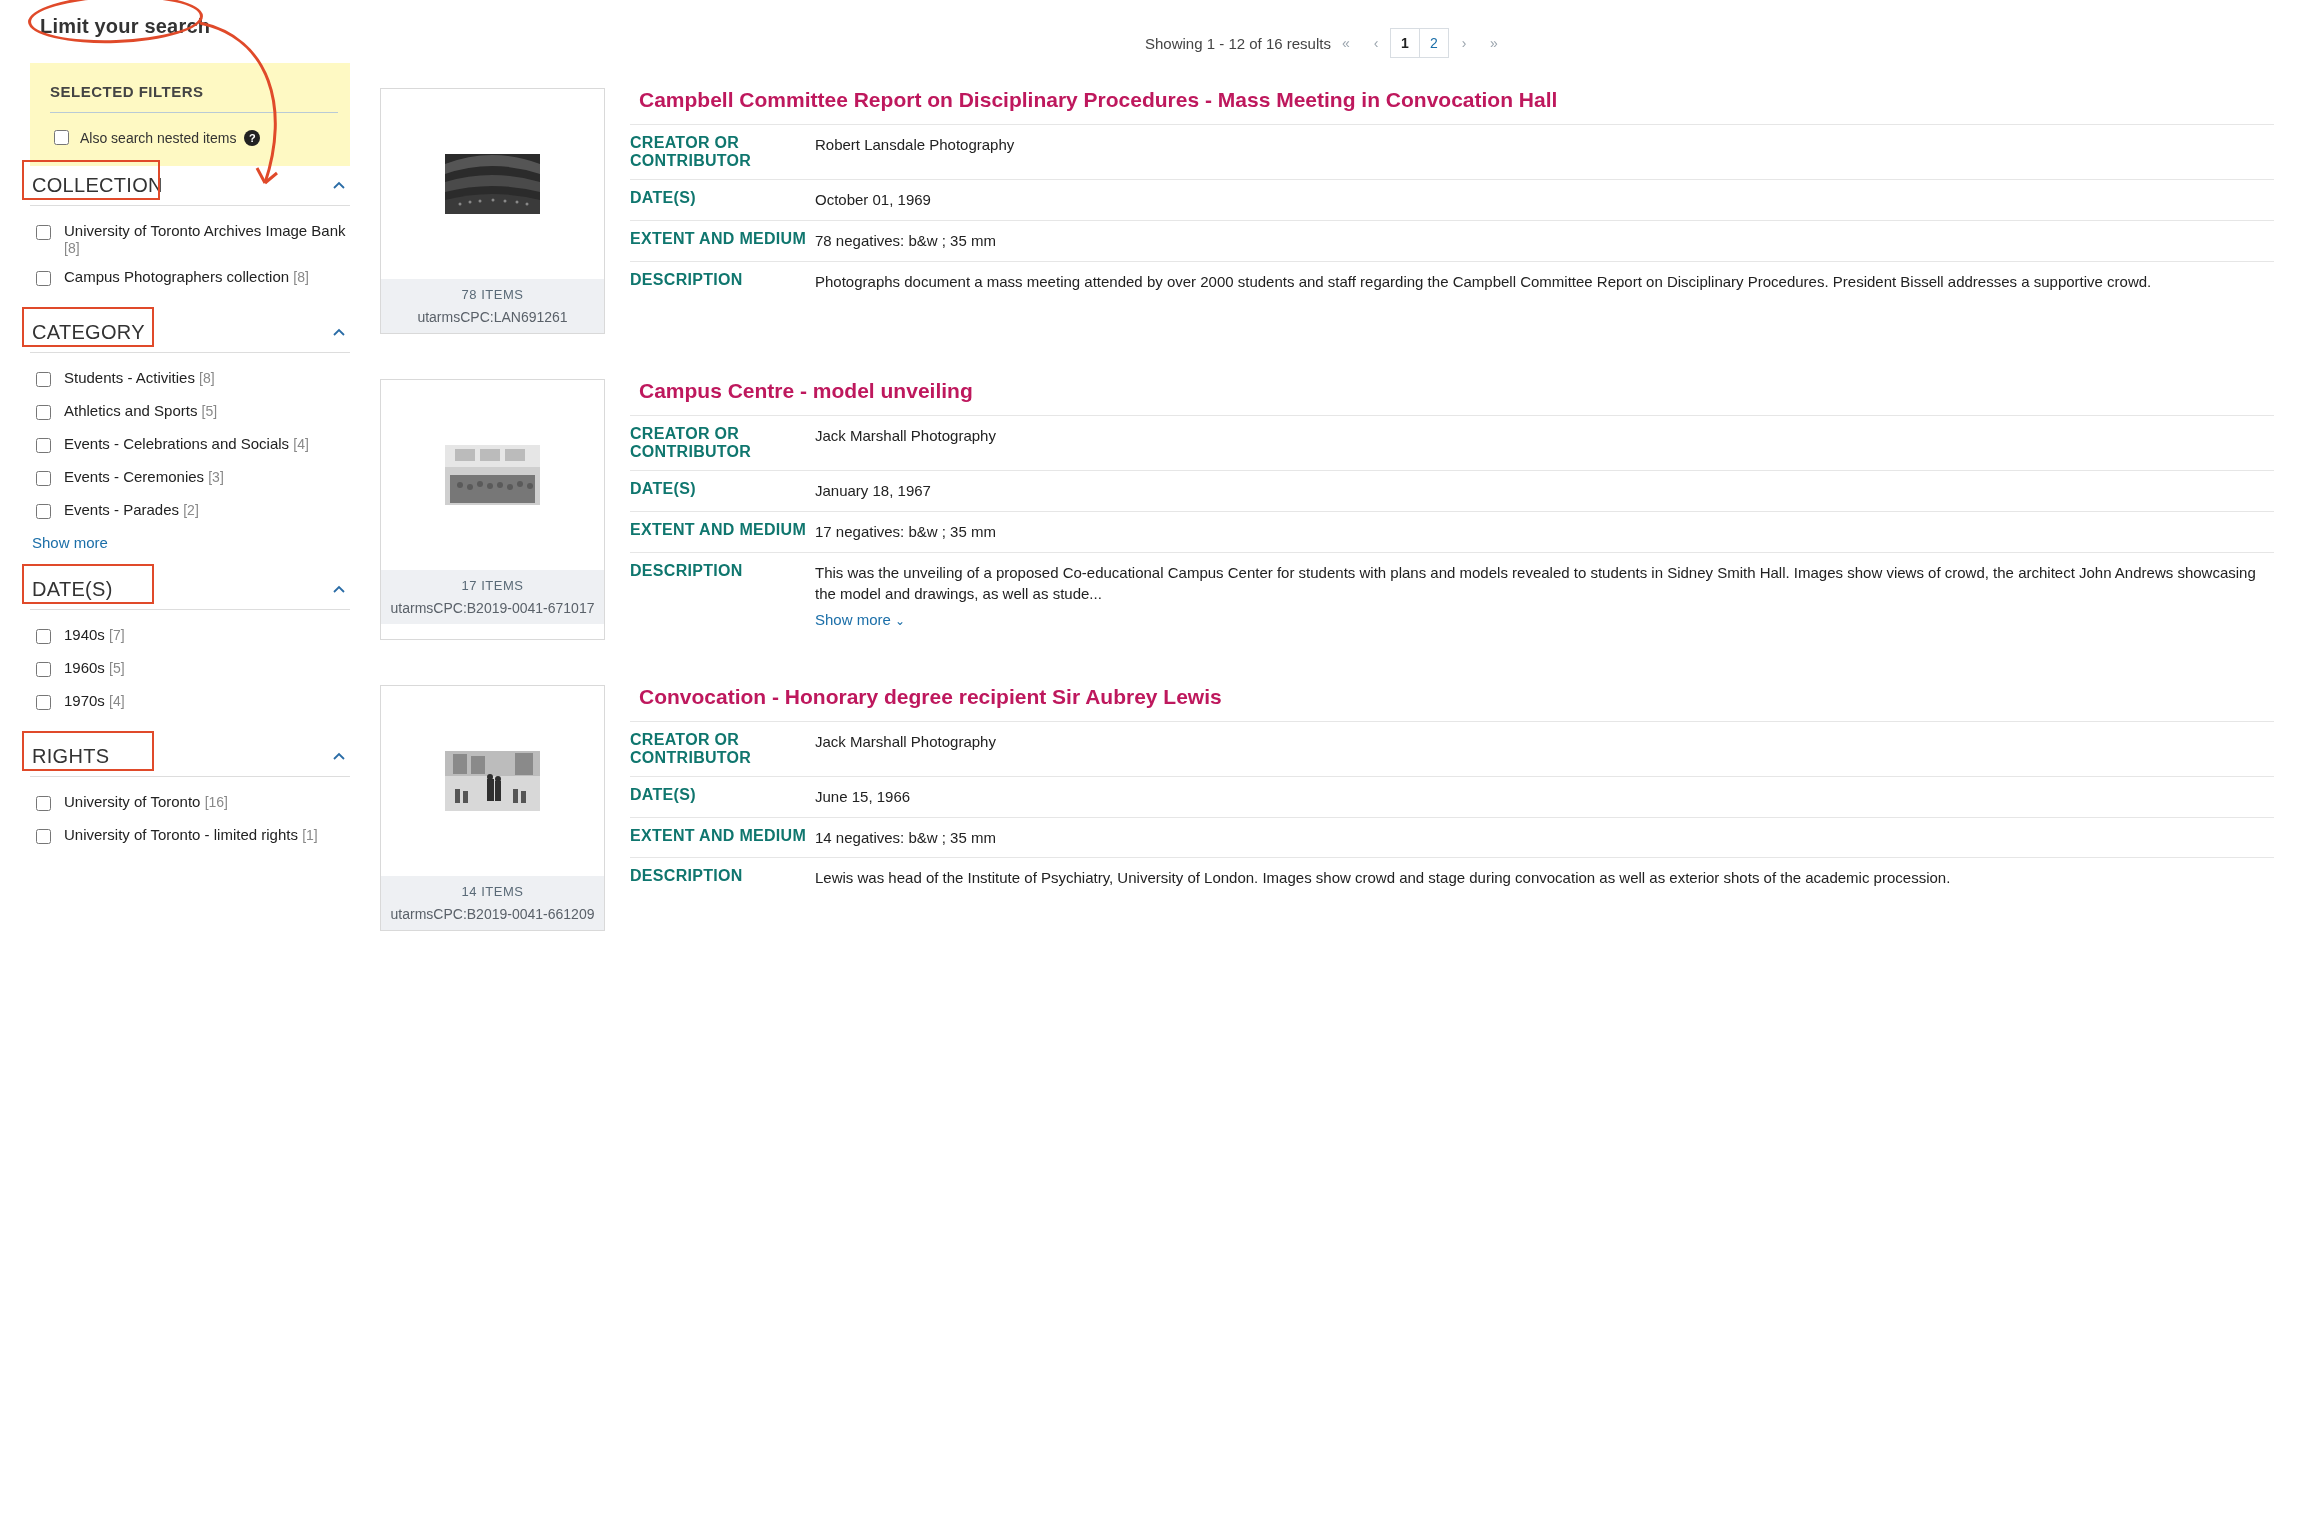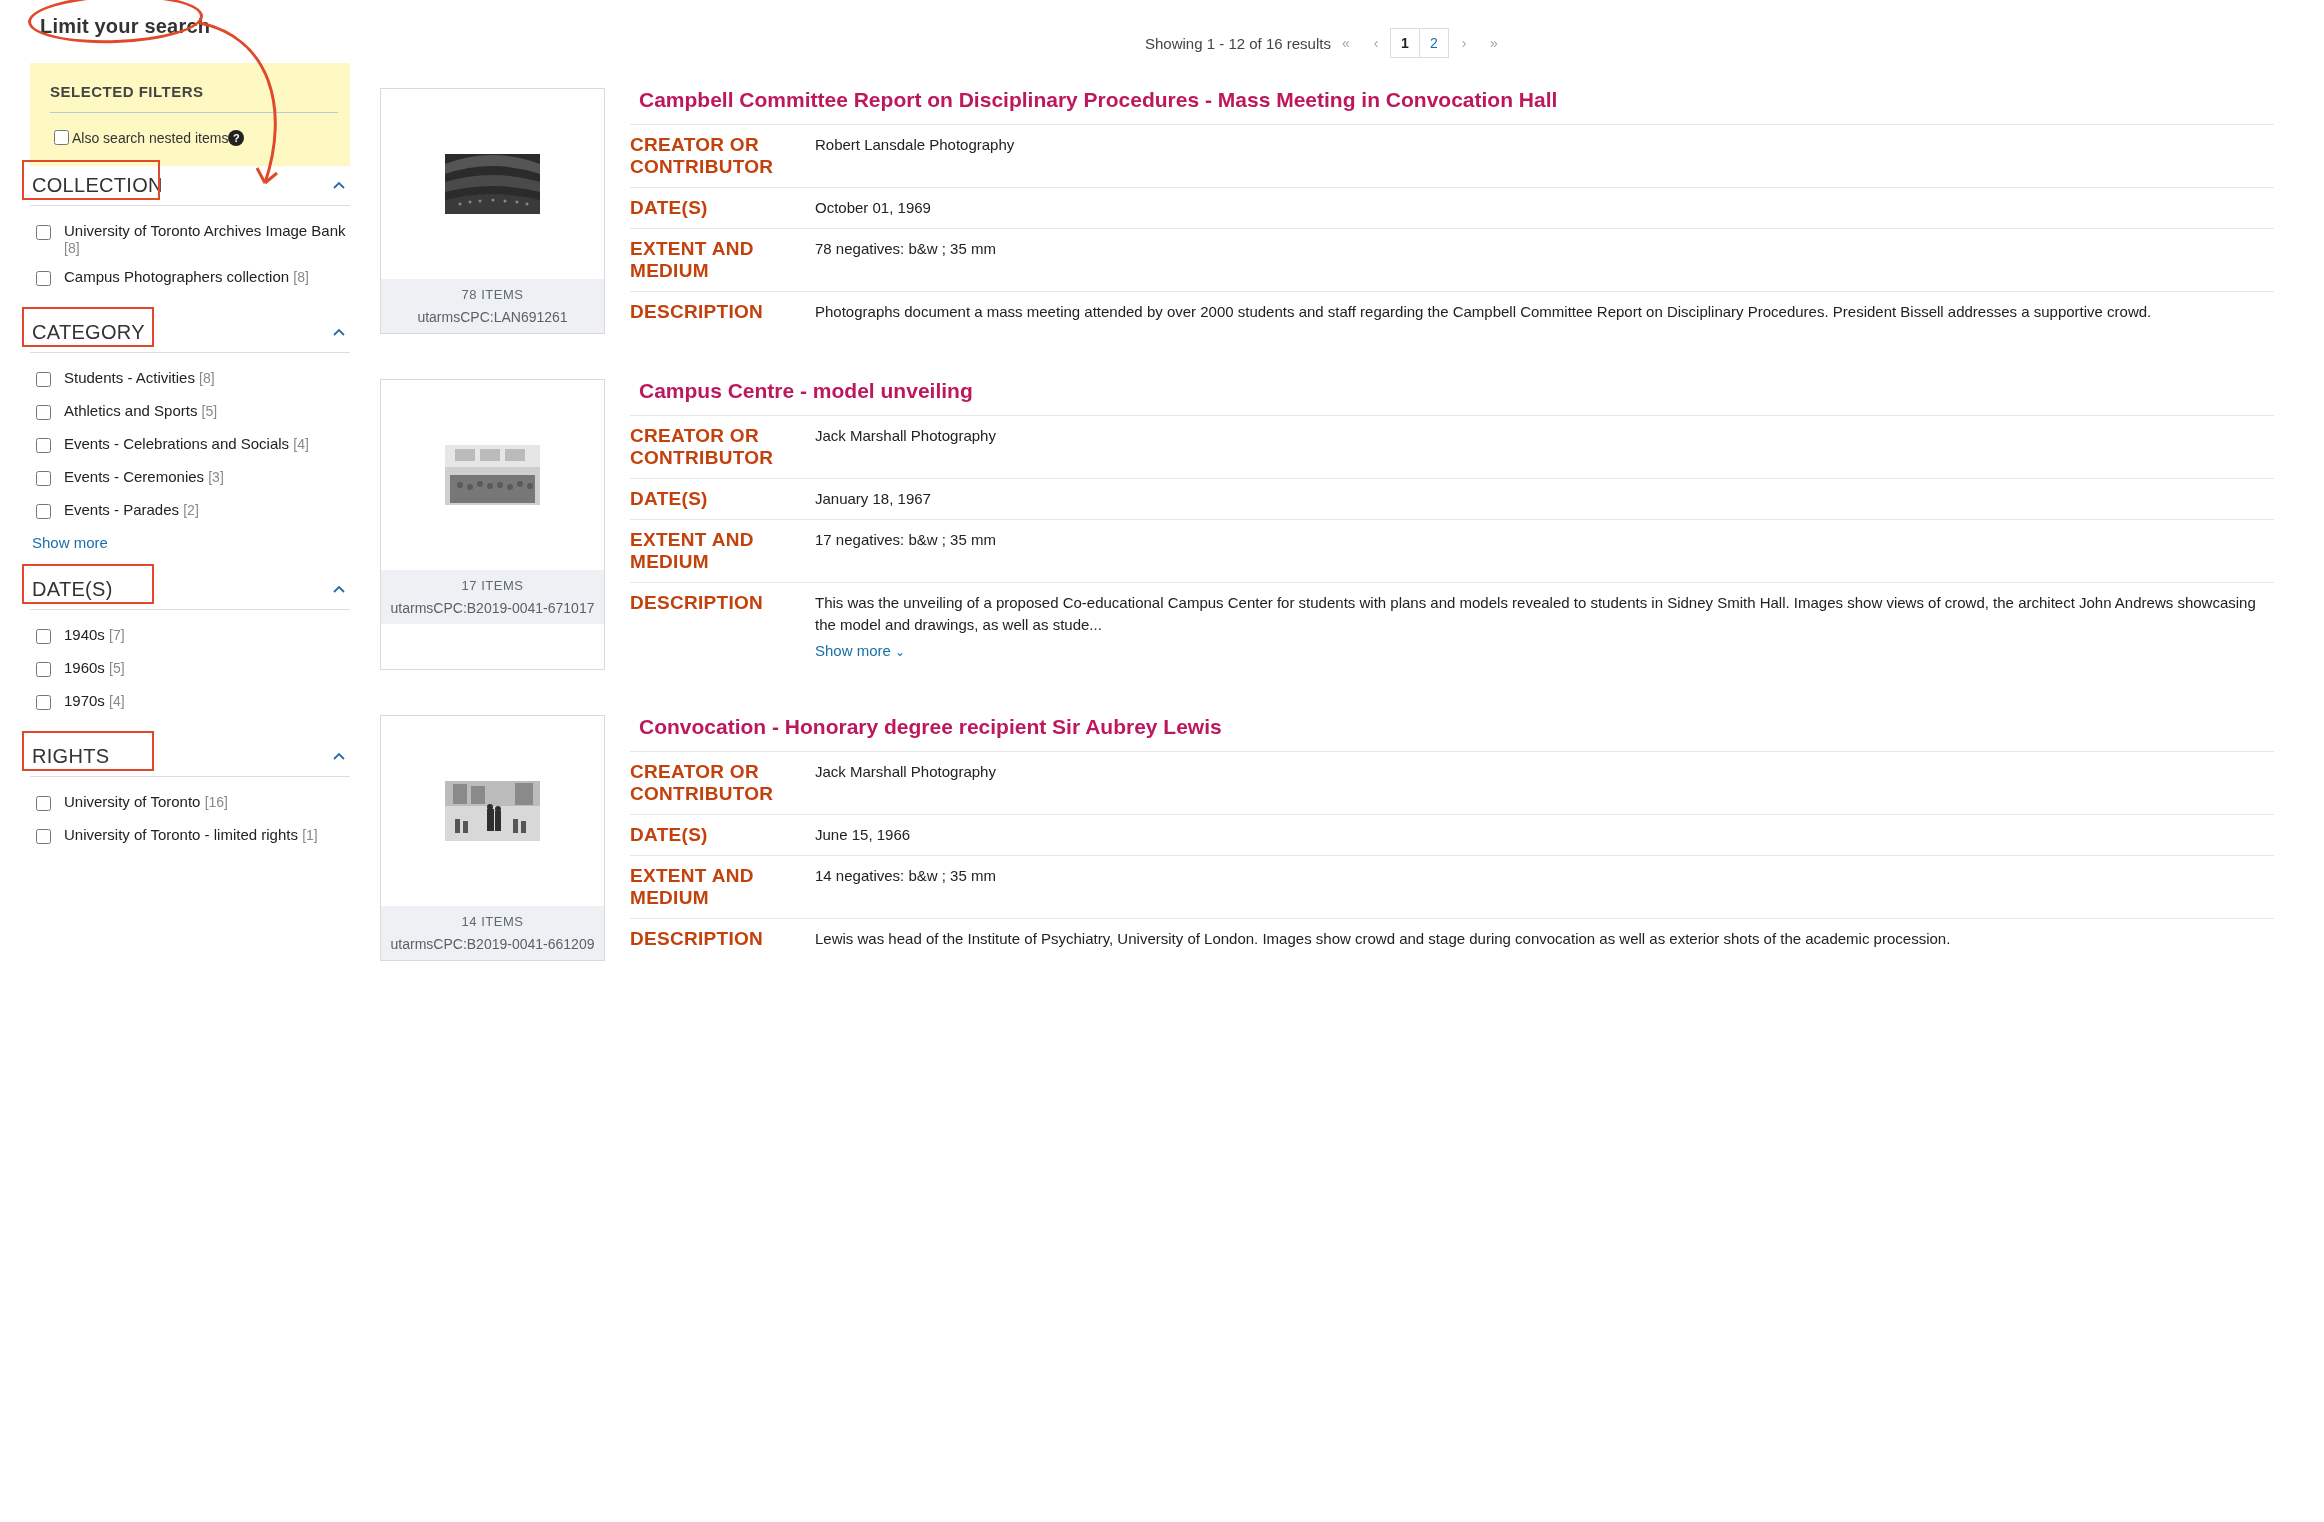--- a/index.html
+++ b/index.html
@@ -43,21 +43,21 @@
     margin-bottom: 0;
   }
   .sf-title {
     font-size: 15px;
     font-weight: 600;
     color: #444;
     letter-spacing: 0.5px;
     margin: 0 0 12px 0;
   }
   .sf-line { border-top: 1px solid #b9cad6; margin-bottom: 14px; }
-  .nested-row { display: flex; align-items: center; font-size: 14px; color: #333; }
+  .nested-row { display: flex; align-items: center; gap: 8px; font-size: 14px; color: #333; }
   .nested-row input { width: 15px; height: 15px; }
   .help-dot {
     display: inline-flex; align-items: center; justify-content: center;
     width: 16px; height: 16px; border-radius: 50%;
     background: #222; color: #fff; font-size: 11px; font-weight: bold;
   }
 
   .facet { margin-bottom: 18px; }
   .facet-head {
     display: flex; justify-content: space-between; align-items: center;
@@ -136,21 +136,21 @@
   .result-title {
     color: #be185d; font-size: 21px; font-weight: 600;
     margin: 0 0 12px 9px; cursor: pointer;
   }
   .meta-row {
     display: flex;
     border-top: 1px solid #e6e6e6;
     padding: 9px 0;
     font-size: 15px;
   }
-  .meta-label { width: 185px; flex: 0 0 185px; font-weight: 700; font-size: 19px; color: #c2410c; letter-spacing: 0.3px; }
+  .meta-label { width: 185px; flex: 0 0 185px; font-weight: 700; font-size: 16px; color: #0f766e; letter-spacing: 0.3px; }
   .meta-value { flex: 1; color: #222; line-height: 1.45; }
   .show-more-desc { color: #1a6ea8; font-size: 15px; margin-top: 4px; cursor: pointer; }
   .show-more-desc .chev { font-size: 12px; margin-left: 4px; color: #1a6ea8; }
 
   svg { display: block; }
 </style>
 </head>
 <body>
 
 <div class="layout">

